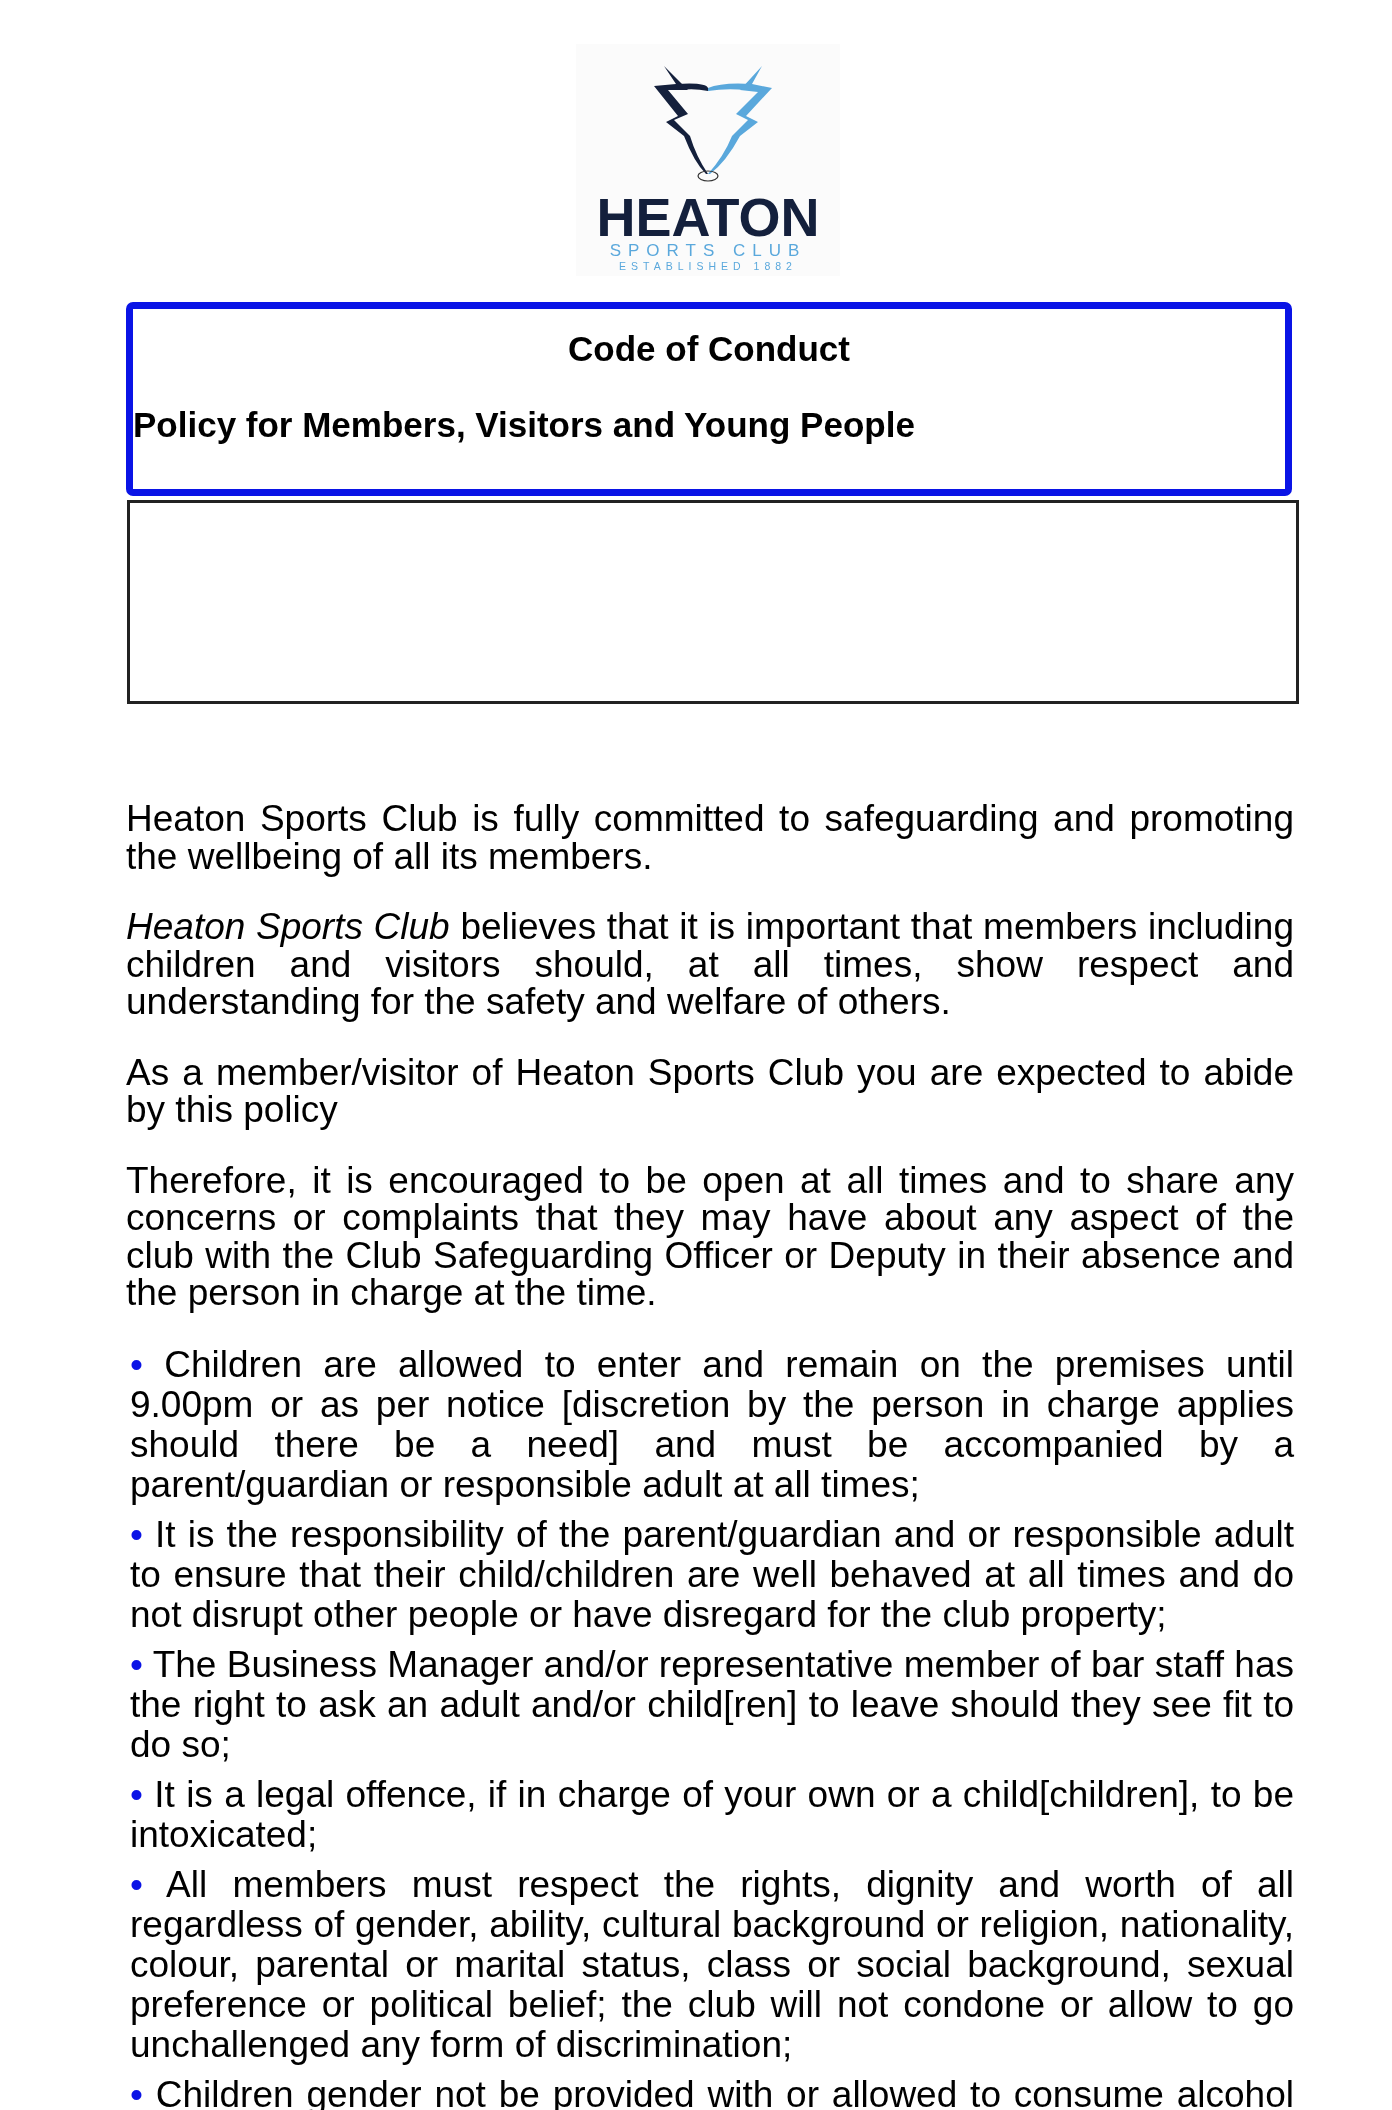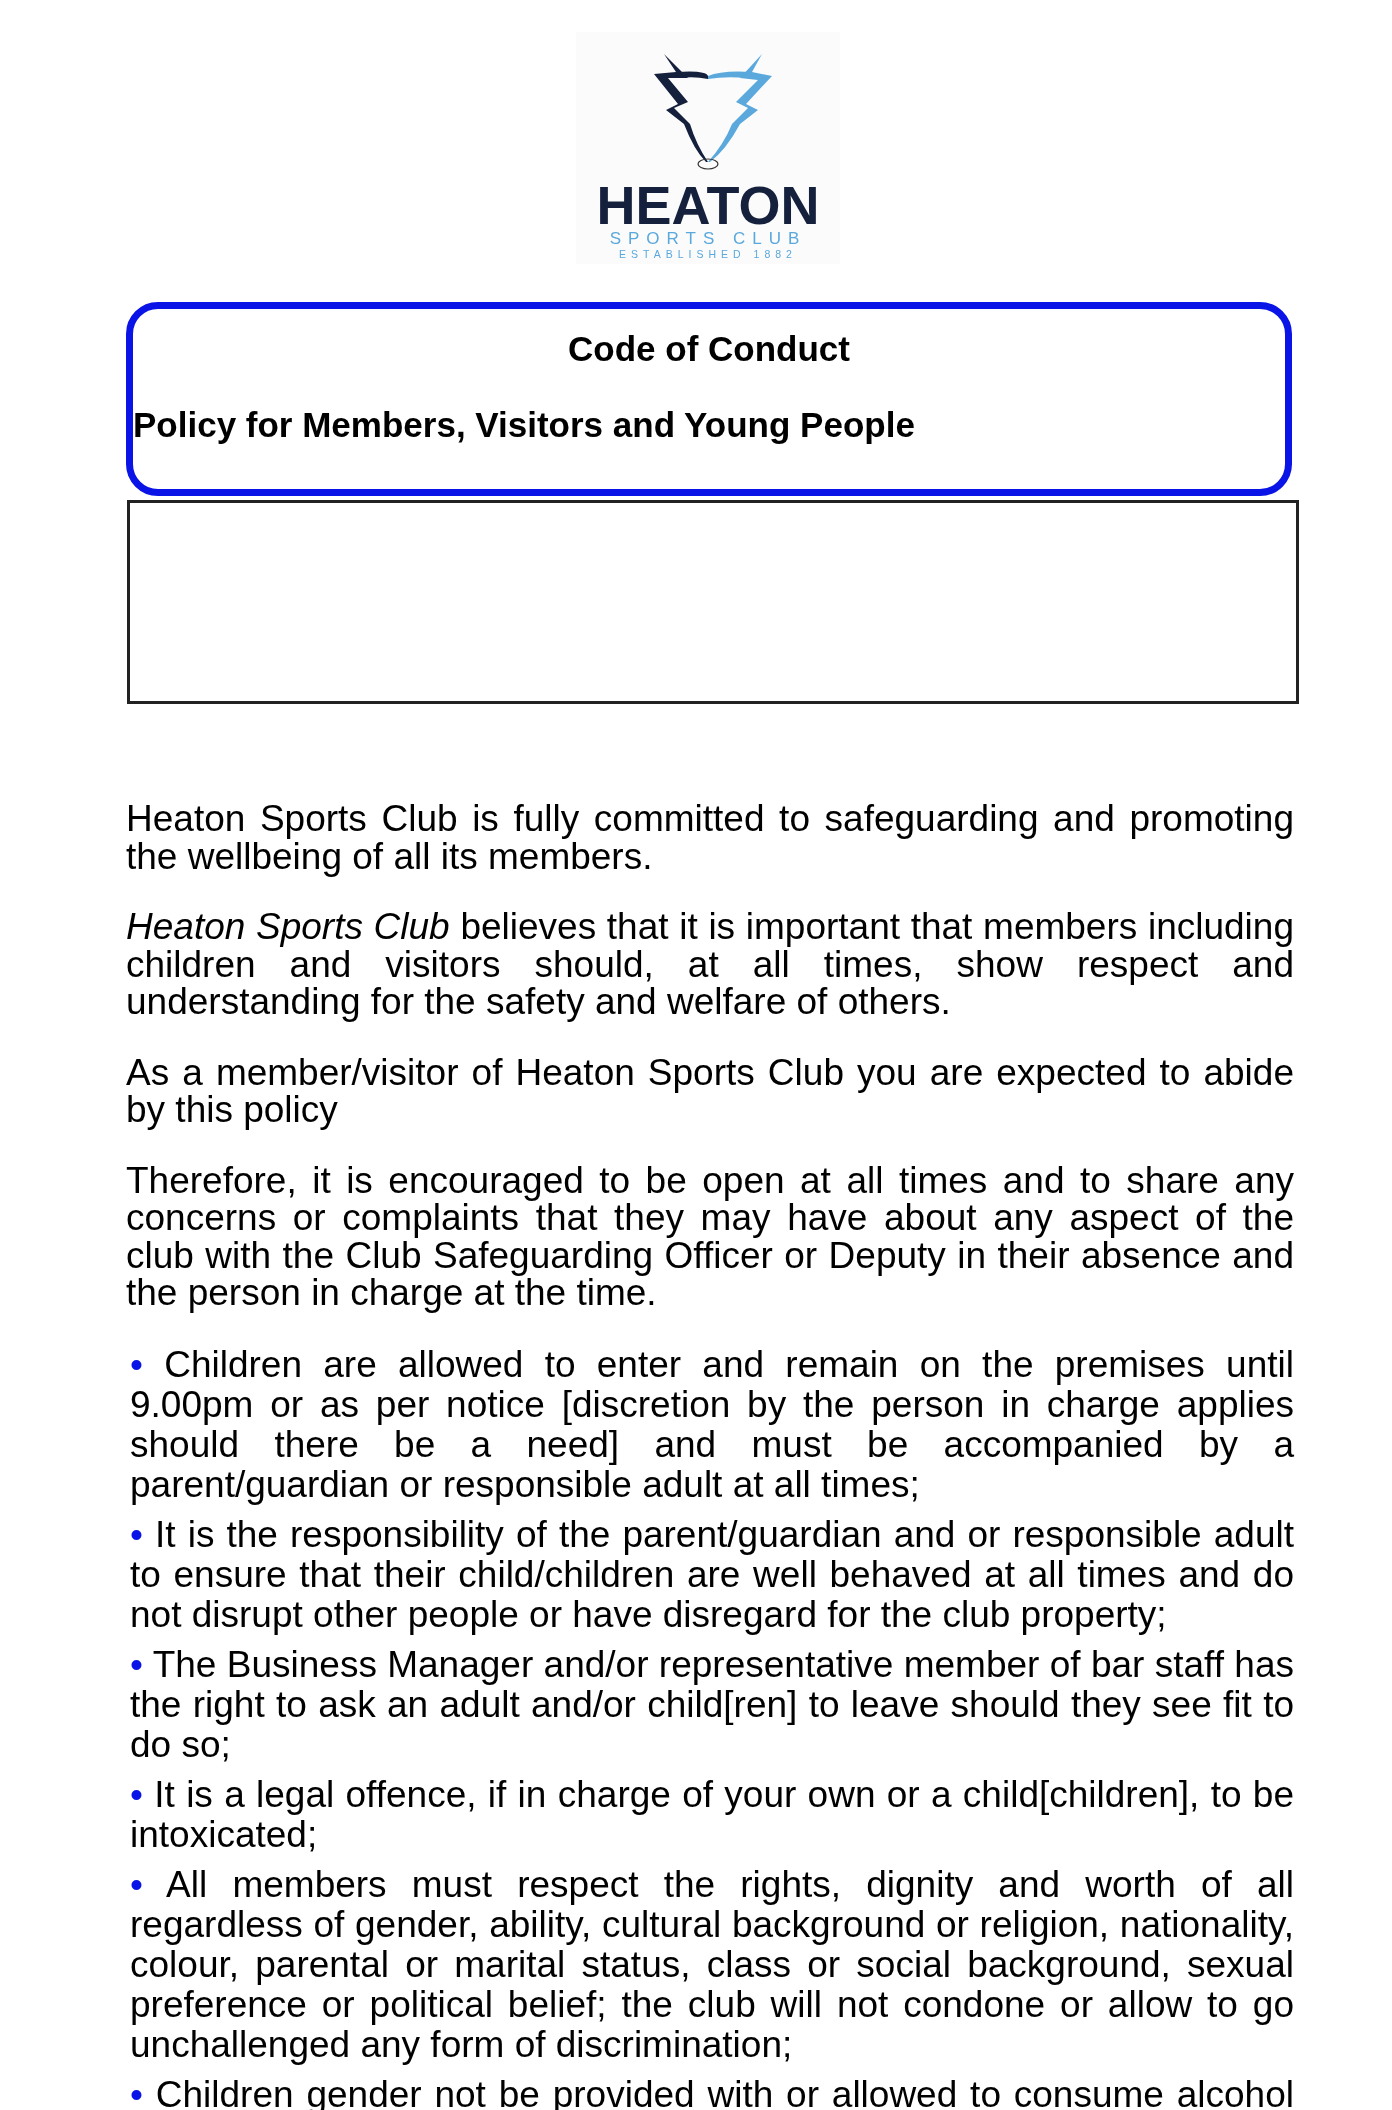--- a/index.html
+++ b/index.html
@@ -1,21 +1,21 @@
 <!DOCTYPE html>
 <html><head>
 <meta charset="utf-8">
 <style>
   html, body { margin: 0; padding: 0; background: #ffffff; }
   body { width: 1392px; height: 2110px; position: relative; overflow: hidden;
          font-family: "Liberation Sans", sans-serif; color: #000; }
-  .logo { position: absolute; left: 576px; top: 32px; width: 264px; height: 232px; }
+  .logo { position: absolute; left: 576px; top: 44px; width: 264px; height: 232px; }
   .logo svg { width: 100%; height: 100%; }
   .title-box { position: absolute; left: 126px; top: 302px; width: 1166px; height: 194px;
-               border: 7px solid #0a14e6; border-radius: 32px; box-sizing: border-box; }
+               border: 7px solid #0a14e6; border-radius: 7px; box-sizing: border-box; }
   .title-1 { position: absolute; left: 0; right: 0; top: 20px; text-align: center;
              font-weight: bold; font-size: 35px; }
   .title-2 { position: absolute; left: 0; right: 0; top: 96px; text-align: left;
              font-weight: bold; font-size: 35px; }
   .empty-box { position: absolute; left: 127px; top: 500px; width: 1172px; height: 204px;
                border: 3px solid #222; box-sizing: border-box; }
   .body-text { position: absolute; left: 126px; top: 800px; width: 1168px;
                font-size: 37px; line-height: 37.5px; text-align: justify; }
   .body-text p { margin: 0 0 33px 0; }
   .body-text p.bullet { margin: 0 0 10px 4px; line-height: 40px; }

